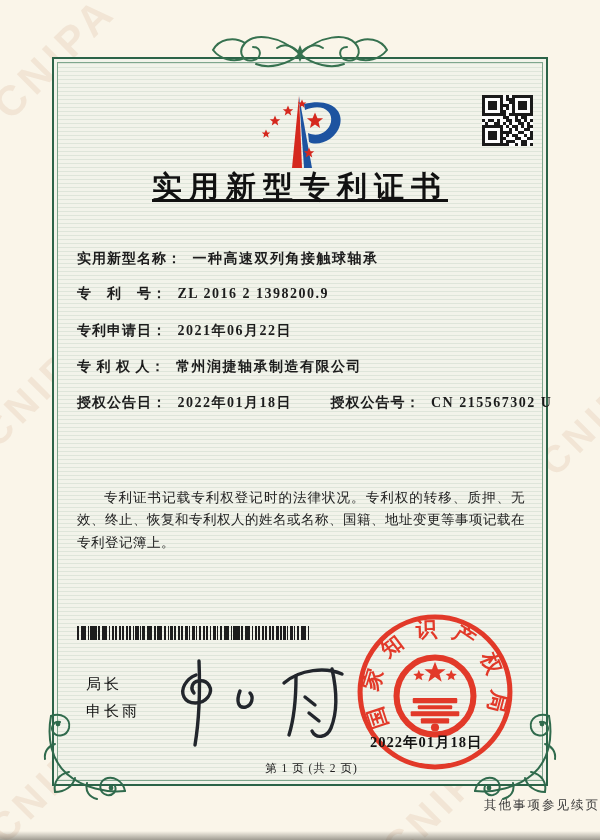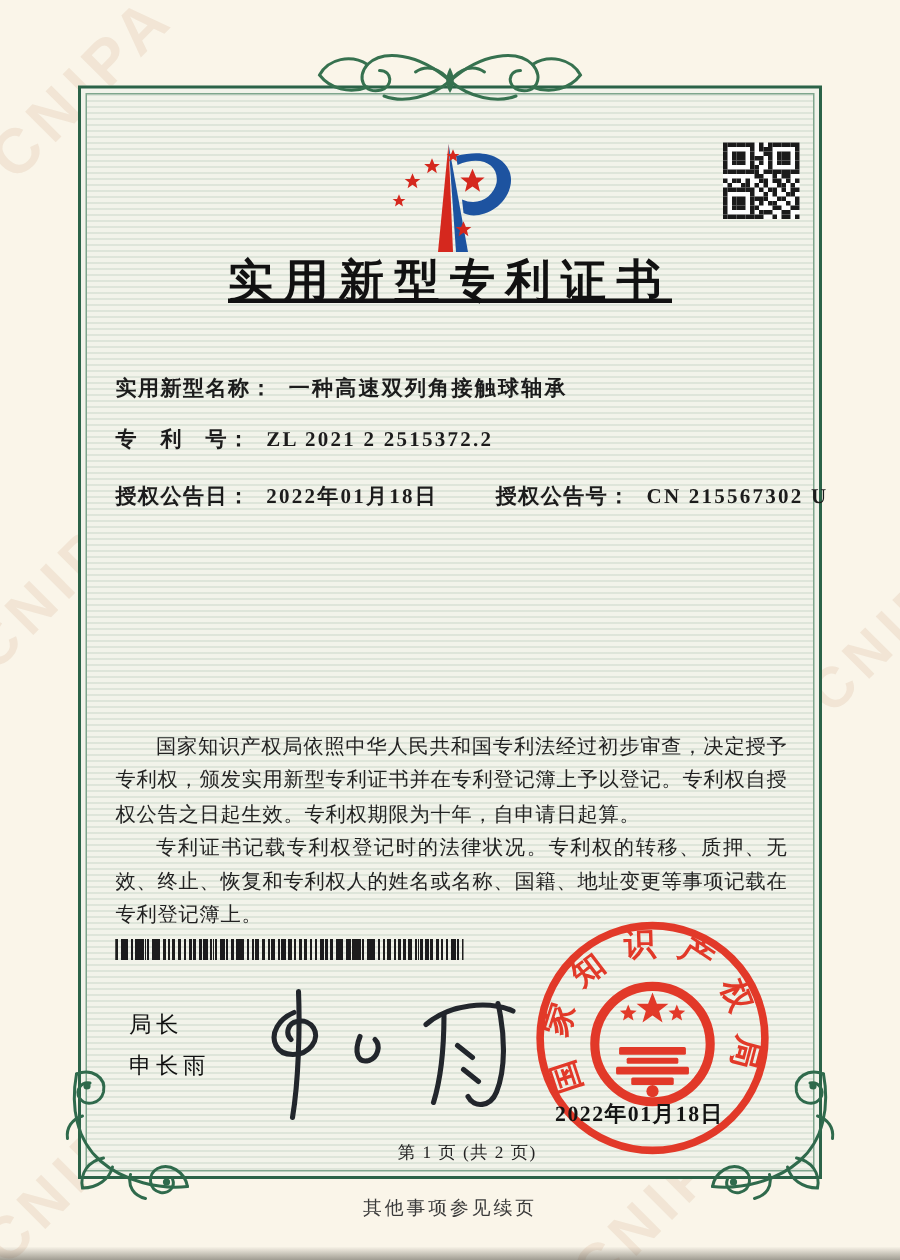--- a/index.html
+++ b/index.html
@@ -69,21 +69,21 @@
     background-image:
       repeating-linear-gradient(90deg,#1d1d1d 0 1.5px,transparent 1.5px 3.5px),
       repeating-linear-gradient(90deg,transparent 0 5px,#1d1d1d 5px 7px,transparent 7px 11px),
       repeating-linear-gradient(90deg,#1d1d1d 0 1px,transparent 1px 6.5px);
   }
   .sig-block{position:absolute;left:32px;top:612px;font-size:15px;font-weight:400;letter-spacing:3px;line-height:27px;color:#101010;}
   .signature{position:absolute;left:112px;top:592px;}
   .seal{position:absolute;left:300px;top:552px;width:162px;height:162px;opacity:0.95;}
   .seal-date{position:absolute;left:316px;top:674px;font-size:14.5px;font-weight:700;letter-spacing:1px;color:#141414;}
   .page-num{position:absolute;left:0;right:0;bottom:8px;text-align:center;font-size:11.5px;letter-spacing:1px;color:#222;padding-left:23px;}
-  .continuation{position:absolute;left:0;right:0;top:797px;text-align:center;font-size:12.5px;letter-spacing:2px;color:#3a3a3a;}
+  .continuation{position:absolute;left:0;right:0;top:797px;text-align:right;font-size:12.5px;letter-spacing:2px;color:#3a3a3a;}
   .scan-edge{position:absolute;left:0;right:0;bottom:0;height:9px;
     background:linear-gradient(180deg,transparent,rgba(70,68,60,0.5));}
 </style>
 </head>
 <body>
 
 <span class="wm wm1">CNIPA</span>
 <span class="wm wm2">CNIPA</span>
 <span class="wm wm3">CNIPA</span>
 <span class="wm wm4">CNIPA</span>
@@ -448,32 +448,39 @@
 
   <div class="title">实用新型专利证书</div>
 
   <div class="fields">
     <div class="field-row">
       <span class="lab">实用新型名称：</span>
       <span class="val">一种高速双列角接触球轴承</span>
     </div>
     <div class="field-row">
       <span class="lab">专　利　号：</span>
-      <span class="val">ZL 2021 2 2515372.2</span>
+      <span class="val">ZL 2016 2 1398200.9</span>
+    </div>
+    <div class="field-row">
+      <span class="lab">专利申请日：</span>
+      <span class="val">2021年06月22日</span>
+    </div>
+    <div class="field-row">
+      <span class="lab">专 利 权 人：</span>
+      <span class="val">常州润捷轴承制造有限公司</span>
     </div>
     <div class="field-row">
       <span class="lab">授权公告日：</span>
       <span class="val">2022年01月18日</span>
       <span class="lab grant-second">授权公告号：</span>
       <span class="val">CN 215567302 U</span>
     </div>
   </div>
 
   <div class="bodytext">
-    <p>国家知识产权局依照中华人民共和国专利法经过初步审查，决定授予专利权，颁发实用新型专利证书并在专利登记簿上予以登记。专利权自授权公告之日起生效。专利权期限为十年，自申请日起算。</p>
     <p>专利证书记载专利权登记时的法律状况。专利权的转移、质押、无效、终止、恢复和专利权人的姓名或名称、国籍、地址变更等事项记载在专利登记簿上。</p>
   </div>
 
   <div class="barcode"></div>
 
   <div class="sig-block">
     <div>局长</div>
     <div>申长雨</div>
   </div>
 

